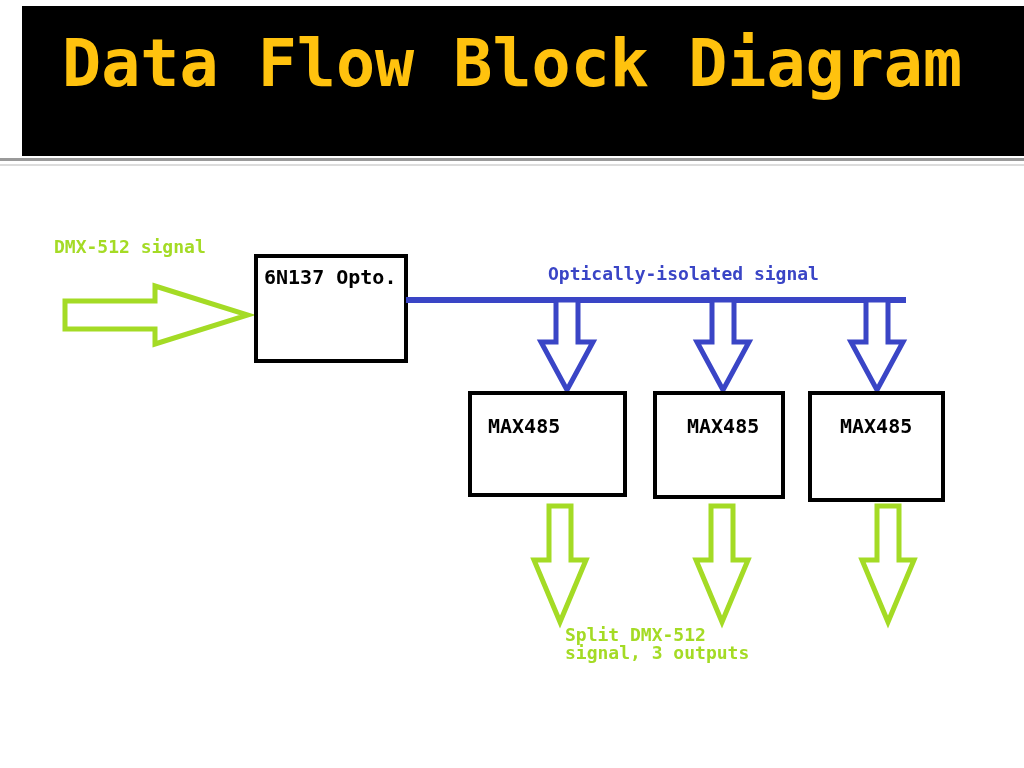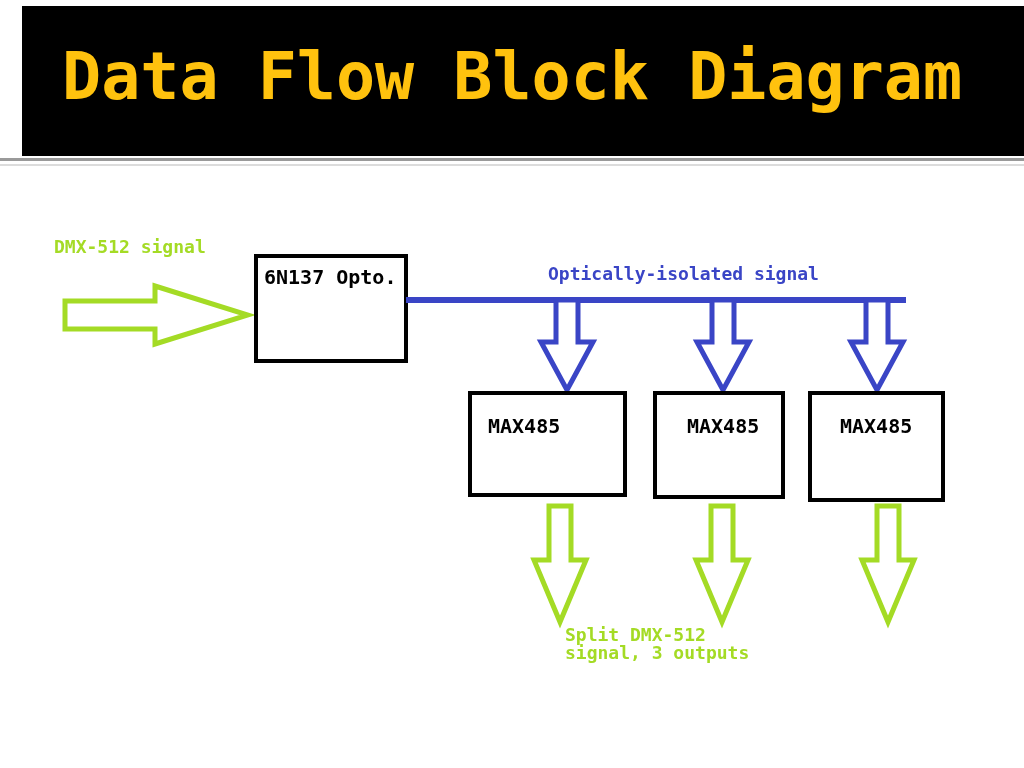--- a/index.html
+++ b/index.html
@@ -18,21 +18,21 @@
     position: absolute;
     left: 22px;
     top: 6px;
     width: 1002px;
     height: 150px;
     background: var(--header-bg, #000000);
   }
   .slide-title {
     position: absolute;
     left: 40px;
-    top: 38px;
+    top: 25px;
     margin: 0;
     font-size: 65px;
     line-height: 1;
     font-weight: bold;
     color: var(--title, #FFC20E);
     white-space: nowrap;
     font-family: "DejaVu Sans Mono", "Liberation Mono", monospace;
   }
   .sep1 {
     position: absolute;

